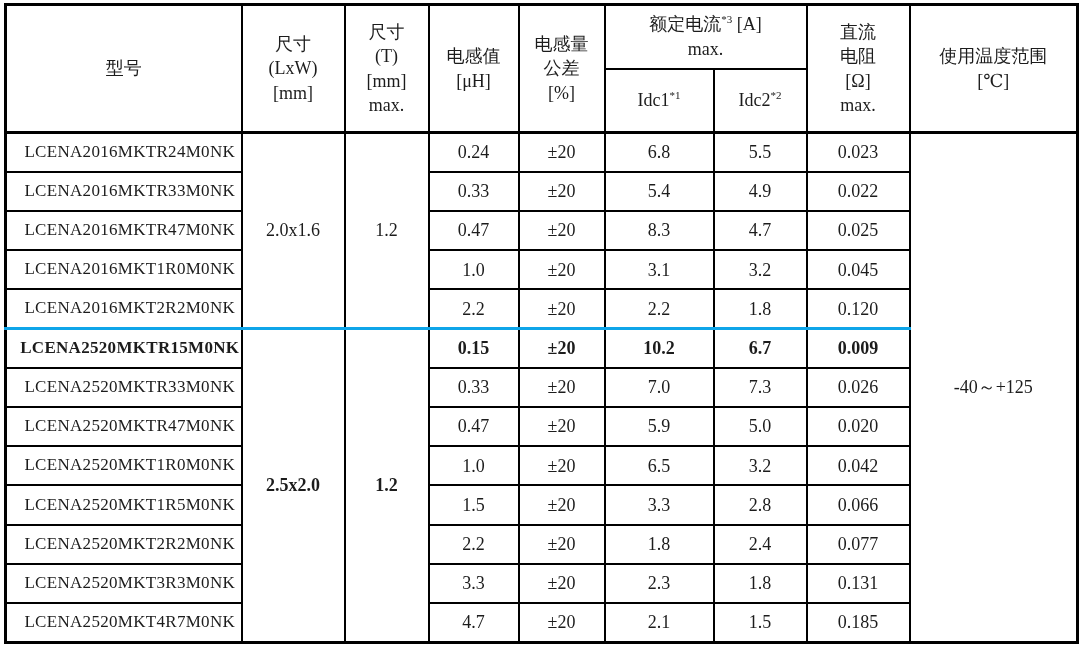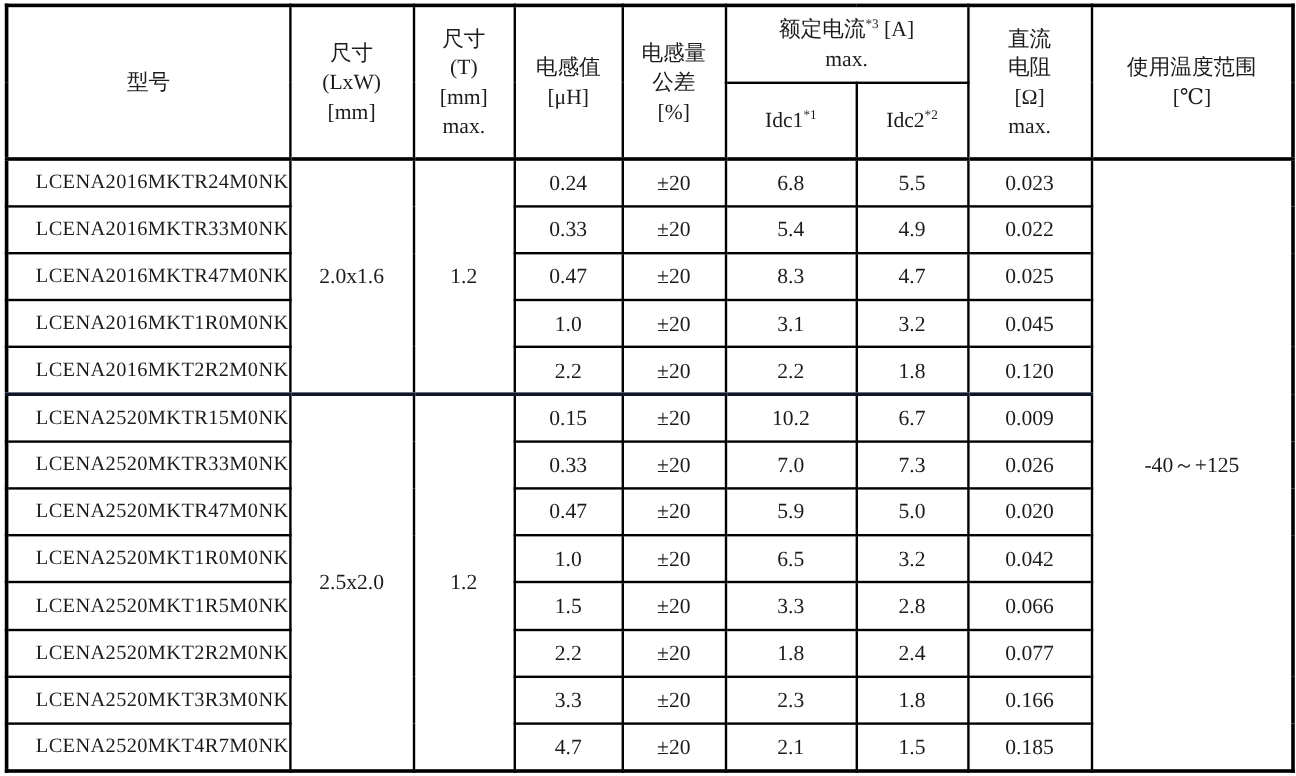--- a/index.html
+++ b/index.html
@@ -31,29 +31,29 @@
     padding: 0;
     font-size: 18px;
     line-height: 1.35;
     overflow: hidden;
   }
   .spec thead tr { height: 64px; }
   .spec tbody tr { height: 39px; }
   
   .spec tbody tr:first-child > td { border-top: 3px solid #000000; }
   
-  .spec tbody tr.group-start > td { border-top: 3px solid #0f172a; }
+  .spec tbody tr.group-start > td { border-top: 3px solid #0ea5e9; font-weight: bold; }
   .spec th div { line-height: 1.35; }
   .spec sup {
     font-size: 11px;
     line-height: 0;
     vertical-align: super;
   }
   td.part {
-    text-align: right;
+    text-align: center;
     padding-left: 12px;
     font-size: 17px;
     letter-spacing: 0.3px;
     white-space: nowrap;
   }
   td.num { font-size: 18px; }
 </style>
 </head>
 <body>
 
@@ -214,21 +214,21 @@
         <td class="num">1.8</td>
         <td class="num">2.4</td>
         <td class="num">0.077</td>
       </tr>
       <tr>
         <td class="part">LCENA2520MKT3R3M0NK</td>
         <td class="num">3.3</td>
         <td class="num">±20</td>
         <td class="num">2.3</td>
         <td class="num">1.8</td>
-        <td class="num">0.166</td>
+        <td class="num">0.131</td>
       </tr>
       <tr>
         <td class="part">LCENA2520MKT4R7M0NK</td>
         <td class="num">4.7</td>
         <td class="num">±20</td>
         <td class="num">2.1</td>
         <td class="num">1.5</td>
         <td class="num">0.185</td>
       </tr>
     </tbody>

